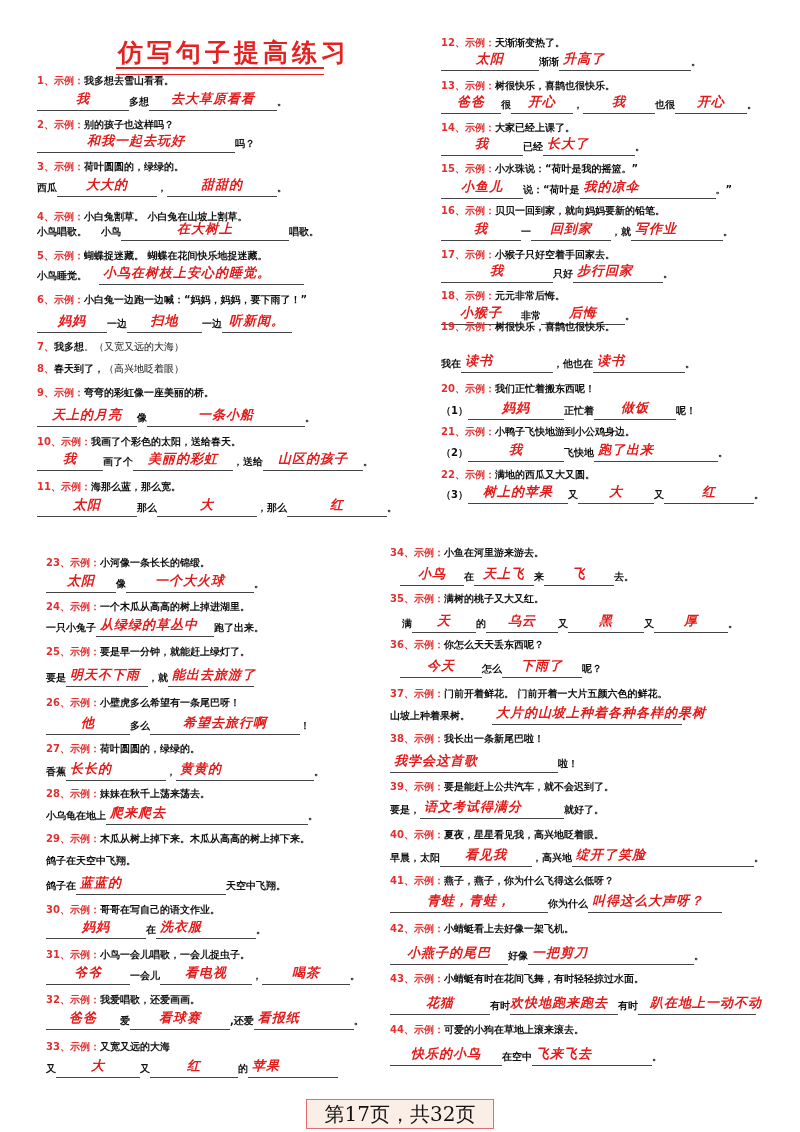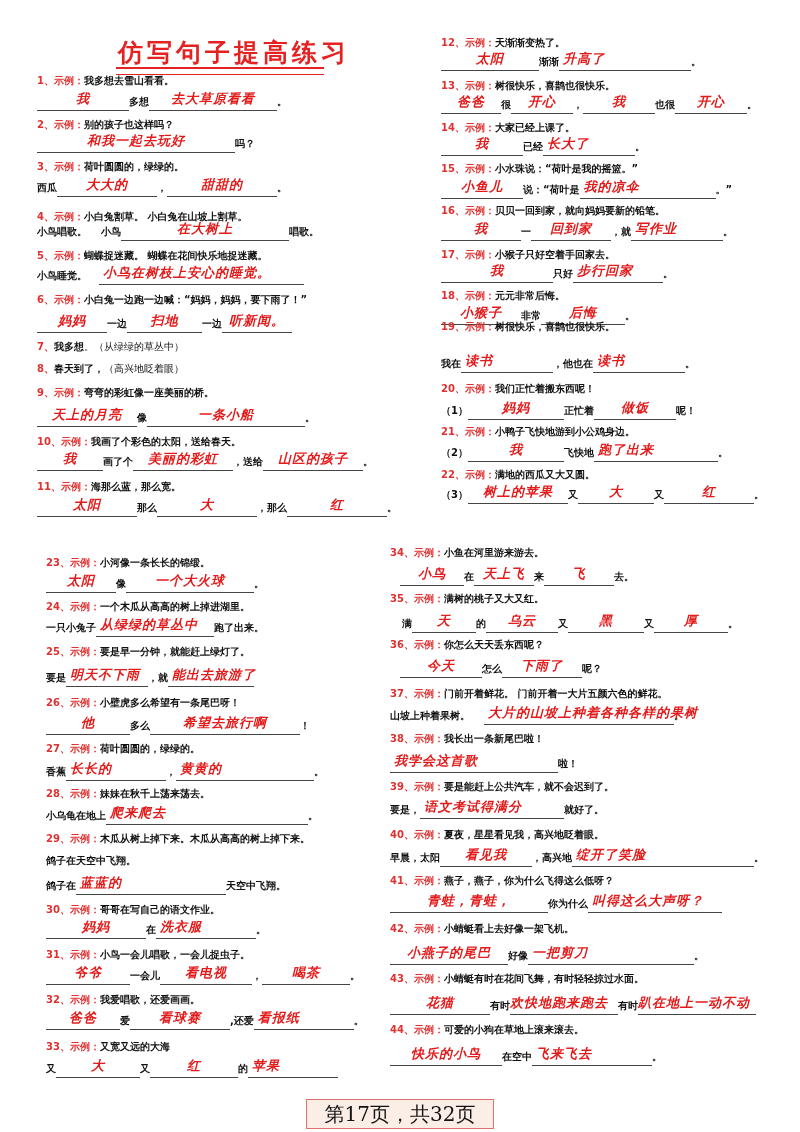--- a/index.html
+++ b/index.html
@@ -46,21 +46,21 @@
 <div class="ln" style="left:37px;top:266px">
   <span style="margin-right:12px">小鸟睡觉。</span><span class="bl" style="width:205px"><span class="ans l">小鸟在树枝上安心的睡觉。</span></span>
 </div>
 
 <div class="ex" style="left:37px;top:293px"><span class="num">6、</span><span class="num">示例：</span><span class="txt">小白兔一边跑一边喊：“妈妈，妈妈，要下雨了！”</span></div>
 <div class="ln" style="left:37px;top:314px">
   <span class="bl" style="width:70px"><span class="ans">妈妈</span></span><span>一边</span><span class="bl" style="width:75px"><span class="ans">扫地</span></span><span>一边</span><span class="bl" style="width:70px"><span class="ans">听新闻。</span></span>
 </div>
 
 <div class="ln" style="left:37px;top:338px">
-  <span class="num" style="color:#e03030">7、</span><span>我多想</span><span style="font-weight:normal">。（从绿绿的草丛中）</span>
+  <span class="num" style="color:#e03030">7、</span><span>我多想</span><span style="font-weight:normal">。（又宽又远的大海）</span>
 </div>
 
 <div class="ln" style="left:37px;top:360px">
   <span class="num" style="color:#e03030">8、</span><span>春天到了，</span><span style="font-weight:normal">（高兴地眨着眼）</span>
 </div>
 
 <div class="ex" style="left:37px;top:386px"><span class="num">9、</span><span class="num">示例：</span><span class="txt">弯弯的彩虹像一座美丽的桥。</span></div>
 <div class="ln" style="left:37px;top:408px">
   <span class="bl" style="width:100px"><span class="ans">天上的月亮</span></span><span>像</span><span class="bl" style="width:158px"><span class="ans">一条小船</span></span><span>。</span>
 </div>
@@ -196,21 +196,21 @@
   <span>满</span><span class="bl" style="width:64px"><span class="ans">天</span></span><span>的</span><span class="bl" style="width:72px"><span class="ans">乌云</span></span><span>又</span><span class="bl" style="width:76px"><span class="ans">黑</span></span><span>又</span><span class="bl" style="width:74px"><span class="ans">厚</span></span><span>。</span>
 </div>
 
 <div class="ex" style="left:390px;top:638px"><span class="num">36、</span><span class="num">示例：</span><span class="txt">你怎么天天丢东西呢？</span></div>
 <div class="ln" style="left:400px;top:659px">
   <span class="bl" style="width:82px"><span class="ans">今天</span></span><span>怎么</span><span class="bl" style="width:80px"><span class="ans">下雨了</span></span><span>呢？</span>
 </div>
 
 <div class="ex" style="left:390px;top:687px"><span class="num">37、</span><span class="num">示例：</span><span class="txt">门前开着鲜花。    门前开着一大片五颜六色的鲜花。</span></div>
 <div class="ln" style="left:390px;top:706px">
-  <span style="margin-right:14px">山坡上种着果树。</span><span class="bl" style="width:190px"><span class="ans l" style="overflow:visible">大片的山坡上种着各种各样的果树</span></span><span>。</span>
+  <span style="margin-right:22px">山坡上种着果树。</span><span class="bl" style="width:190px"><span class="ans l" style="overflow:visible">大片的山坡上种着各种各样的果树</span></span><span>。</span>
 </div>
 
 <div class="ex" style="left:390px;top:732px"><span class="num">38、</span><span class="num">示例：</span><span class="txt">我长出一条新尾巴啦！</span></div>
 <div class="ln" style="left:390px;top:754px">
   <span class="bl" style="width:168px"><span class="ans l">我学会这首歌</span></span><span>啦！</span>
 </div>
 
 <div class="ex" style="left:390px;top:780px"><span class="num">39、</span><span class="num">示例：</span><span class="txt">要是能赶上公共汽车，就不会迟到了。</span></div>
 <div class="ln" style="left:390px;top:800px">
   <span>要是，</span><span class="bl" style="width:144px"><span class="ans l">语文考试得满分</span></span><span>就好了。</span>
@@ -226,21 +226,21 @@
   <span class="bl" style="width:158px"><span class="ans">青蛙，青蛙，</span></span><span>你为什么</span><span class="bl" style="width:134px"><span class="ans l">叫得这么大声呀？</span></span>
 </div>
 
 <div class="ex" style="left:390px;top:922px"><span class="num">42、</span><span class="num">示例：</span><span class="txt">小蜻蜓看上去好像一架飞机。</span></div>
 <div class="ln" style="left:390px;top:946px">
   <span class="bl" style="width:118px"><span class="ans">小燕子的尾巴</span></span><span>好像</span><span class="bl" style="width:166px"><span class="ans l">一把剪刀</span></span><span>。</span>
 </div>
 
 <div class="ex" style="left:390px;top:972px"><span class="num">43、</span><span class="num">示例：</span><span class="txt">小蜻蜓有时在花间飞舞，有时轻轻掠过水面。</span></div>
 <div class="ln" style="left:390px;top:996px">
-  <span class="bl" style="width:100px"><span class="ans">花猫</span></span><span>有时</span><span class="bl" style="width:108px"><span class="ans l" style="padding-left:0">欢快地跑来跑去</span></span><span>有时</span><span class="bl" style="width:118px"><span class="ans l" style="padding-left:0">趴在地上一动不动</span></span>
+  <span class="bl" style="width:100px"><span class="ans">花猫</span></span><span>有时</span><span class="bl" style="width:108px"><span class="ans l" style="padding-left:0">欢快地跑来跑去</span></span><span>有时</span><span class="bl" style="width:118px"><span class="ans l" style="padding-left:12px">趴在地上一动不动</span></span>
 </div>
 
 <div class="ex" style="left:390px;top:1023px"><span class="num">44、</span><span class="num">示例：</span><span class="txt">可爱的小狗在草地上滚来滚去。</span></div>
 <div class="ln" style="left:390px;top:1047px">
   <span class="bl" style="width:112px"><span class="ans">快乐的小鸟</span></span><span>在空中</span><span class="bl" style="width:120px"><span class="ans l">飞来飞去</span></span><span>。</span>
 </div>
 
 <div class="footer">第17页，共32页</div>
 
 </body></html>

